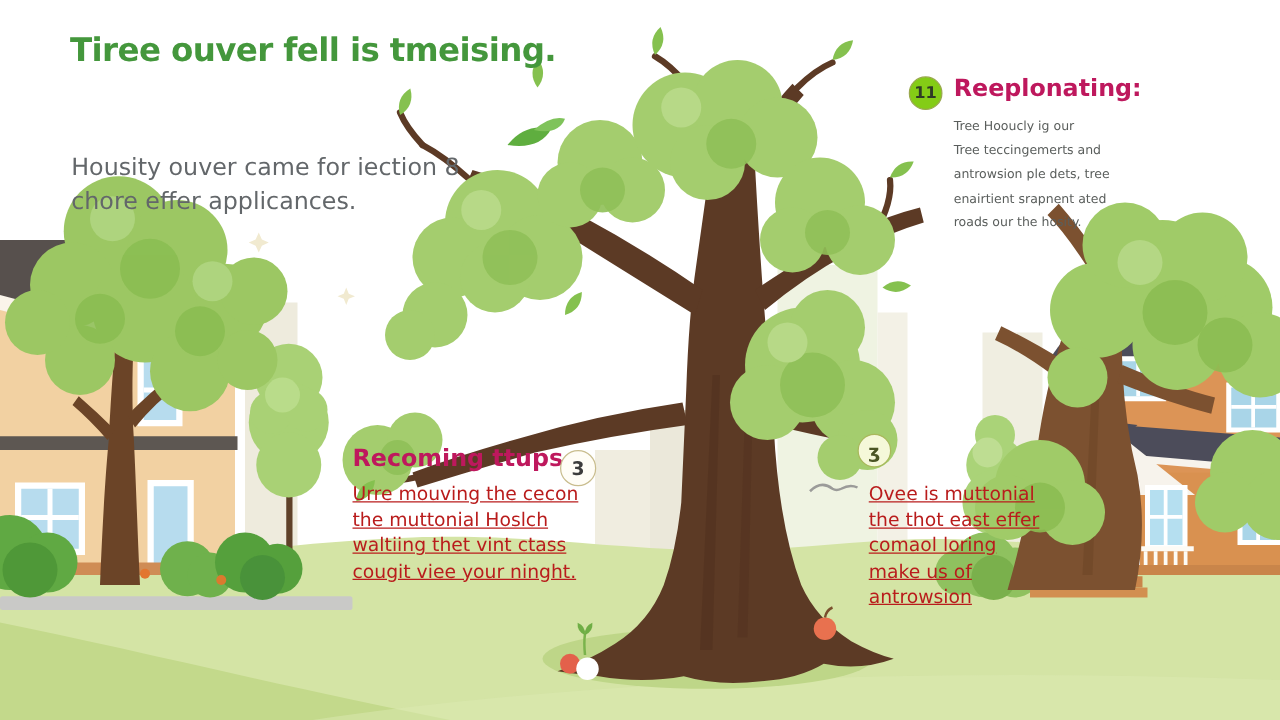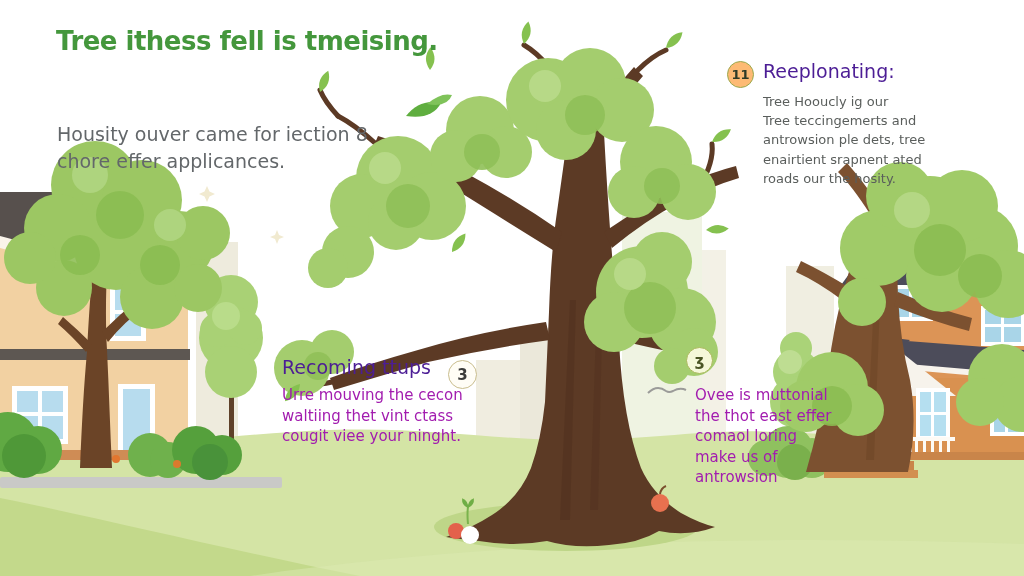--- a/index.html
+++ b/index.html
@@ -2,26 +2,26 @@
 <html><head>
 <meta charset="utf-8">
 <style>
   html,body{margin:0;padding:0;background:#fff;}
   #stage{position:relative;width:1024px;height:576px;overflow:hidden;background:#ffffff;
          font-family:"DejaVu Sans","Liberation Sans",sans-serif;}
   .abs{position:absolute;}
   #illustration{position:absolute;left:0;top:0;}
   .title{font-weight:bold;color:#44973c;font-size:26px;letter-spacing:-0.5px;}
   .subtitle{color:#63676a;font-size:19px;line-height:27px;}
-  .h-green{font-weight:normal;color:#4c1d95;font-size:19px;}
-  .body-txt{color:#5a5e5c;font-size:13px;line-height:19.2px;}
-  .body-txt2{color:#a21caf;font-size:15px;line-height:20.6px;}
+  .h-green{font-weight:bold;color:#be185d;font-size:19px;}
+  .body-txt{color:#5a5e5c;font-size:10px;line-height:19.2px;}
+  .body-txt2{color:#b91c1c;font-size:15px;line-height:20.6px;text-decoration:underline;}
   .badge{border-radius:50%;display:flex;align-items:center;justify-content:center;
          font-weight:bold;box-sizing:border-box;}
-  .badge-11{width:27px;height:27px;border:1.6px solid #9aa94e;background:#fdba74;color:#2f3a26;font-size:13px;}
+  .badge-11{width:27px;height:27px;border:1.6px solid #9aa94e;background:#84cc16;color:#2f3a26;font-size:13px;}
   .badge-3{width:29px;height:29px;border:1.6px solid #c9bd8e;background:#fffdf6;color:#3c3c3c;font-size:15px;}
   .badge-z{width:27px;height:27px;border:1.6px solid #a9b85c;background:#f5f8d9;color:#4a5524;font-size:15px;}
 </style>
 </head>
 <body>
 
 <div id="stage">
 
 <svg id="illustration" width="1024" height="576" viewBox="0 0 1024 576">
   <defs>
@@ -321,21 +321,21 @@
   </g>
 
   <path d="M648,393 Q657,384 666,391 Q669,393 673,391 Q680,387 686,390" stroke="#9b9b99" stroke-width="2" fill="none"></path>
 
   <g>
     <path d="M406,116 Q420,98 441,103 Q432,120 406,116 Z" fill="#5fae3f"></path>
     <path d="M427,104 Q441,92 452,95 Q447,108 427,104 Z" fill="#7fc35a"></path>
   </g>
 </svg>
 
-<div class="abs title" style="left:56px;top:26px;">Tree ithess fell is tmeising.</div>
+<div class="abs title" style="left:56px;top:26px;">Tiree ouver fell is tmeising.</div>
 
 <div class="abs subtitle" style="left:57px;top:74px;width:340px;margin-top:47px;">
   <div>Housity ouver came for iection 8</div>
   <div>chore effer applicances.</div>
 </div>
 
 <div class="abs" style="left:727px;top:58px;width:250px;">
   <div class="abs badge badge-11" style="left:0;top:3px;">11</div>
   <div class="abs h-green" style="left:36px;top:2px;">Reeplonating:</div>
   <div class="abs body-txt" style="left:36px;top:34px;">
@@ -345,20 +345,21 @@
     <div>enairtient srapnent ated</div>
     <div>roads our the hosity.</div>
   </div>
 </div>
 
 <div class="abs" style="left:282px;top:356px;width:230px;">
   <div class="abs h-green" style="left:0;top:0;">Recoming ttups</div>
   <div class="abs badge badge-3" style="left:166px;top:4px;">3</div>
   <div class="abs body-txt2" style="left:0;top:29px;">
     <div>Urre mouving the cecon</div>
+    <div>the muttonial Hoslch</div>
     <div>waltiing thet vint ctass</div>
     <div>cougit viee your ninght.</div>
   </div>
 </div>
 
 <div class="abs" style="left:684px;top:347px;width:180px;">
   <div class="abs badge badge-z" style="left:2px;top:0;">ʒ</div>
   <div class="abs body-txt2" style="left:11px;top:38px;">
     <div>Ovee is muttonial</div>
     <div>the thot east effer</div>

